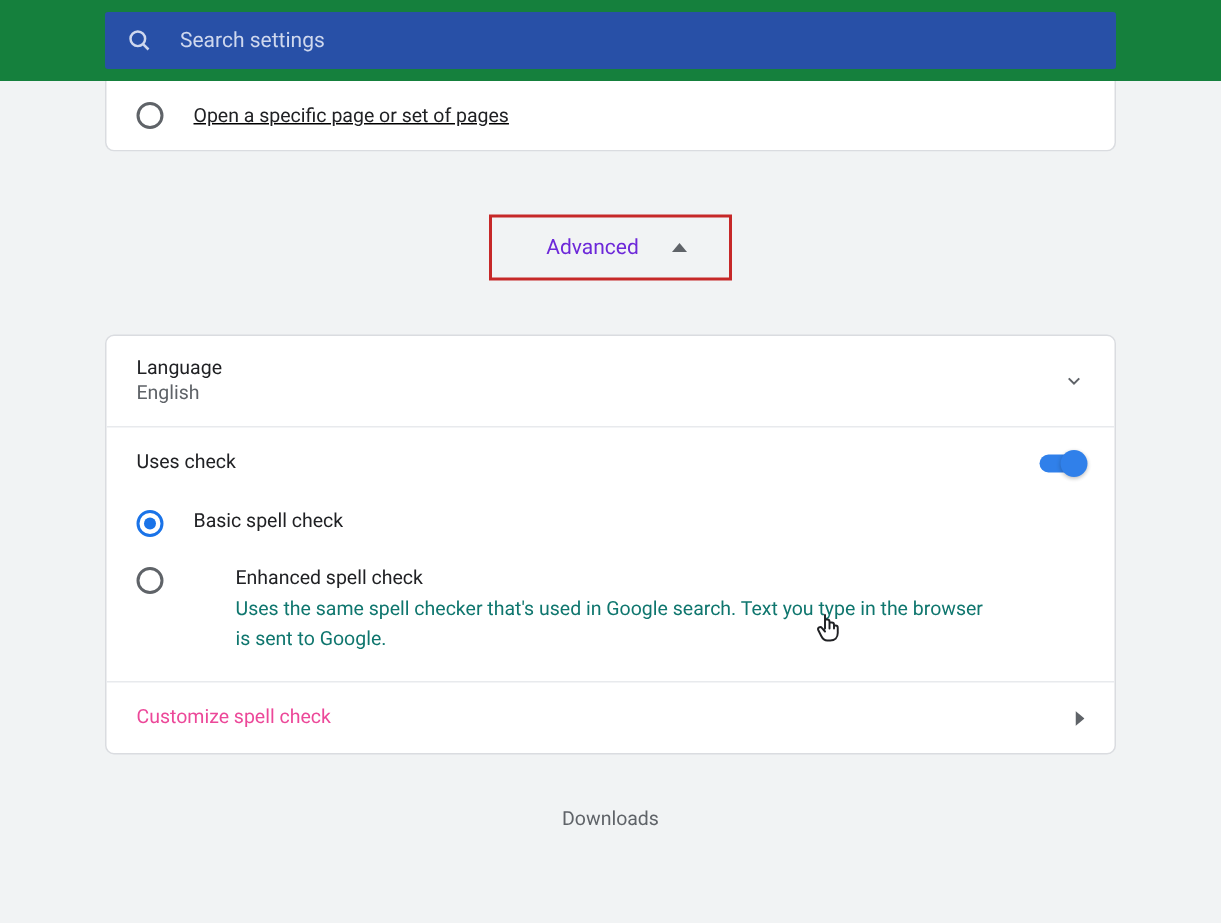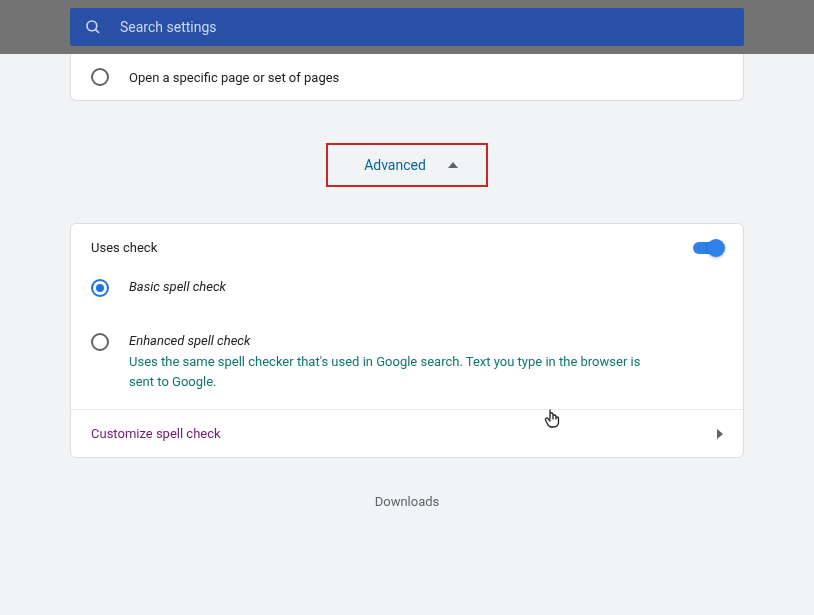--- a/index.html
+++ b/index.html
@@ -5,21 +5,21 @@
     * { box-sizing: border-box; margin: 0; padding: 0; }
     body {
       font-family: 'Segoe UI', Roboto, Arial, sans-serif;
       background: #f1f3f4;
       width: 814px;
       height: 615px;
       overflow: hidden;
       position: relative;
     }
     .header-bar {
-      background: #737373;
+      background: #15803d;
       height: 54px;
       display: flex;
       align-items: center;
       padding: 0 70px;
     }
     .search-box {
       background: #2850a7;
       height: 38px;
       flex: 1;
       display: flex;
@@ -33,21 +33,21 @@
       font-size: 14px;
       margin-left: 18px;
     }
     .content { padding: 0 70px; }
     .card {
       background: #fff;
       border: 1px solid #dadce0;
       border-radius: 6px;
       overflow: hidden;
     }
-    .startup-card { border-top: none; border-top-left-radius: 0; border-top-right-radius: 0; }
+    .startup-card { border-top: none; border-top-left-radius: 0; border-top-right-radius: 0; text-decoration: underline; }
     .row {
       display: flex;
       align-items: center;
       padding: 14px 20px;
       font-size: 13px;
       color: #202124;
     }
     .radio {
       width: 18px; height: 18px; border-radius: 50%;
       border: 2px solid #5f6368;
@@ -59,21 +59,21 @@
     .radio.selected::after {
       content: ""; width: 8px; height: 8px; border-radius: 50%; background: #1a73e8;
     }
     .advanced-wrap {
       display: flex; justify-content: center; margin: 42px 0 36px;
     }
     .advanced-btn {
       border: 2px solid #c62828;
       padding: 12px 28px 12px 36px;
       display: flex; align-items: center;
-      font-size: 14px; color: #0369a1;
+      font-size: 14px; color: #6d28d9;
       background: #f1f3f4;
       cursor: pointer;
     }
     .advanced-btn .arrow { margin-left: 22px; }
     .section-title {
       font-size: 13px; color: #5f6368; margin-bottom: 14px;
     }
     .lang-row {
       display: flex; align-items: center; justify-content: space-between;
       padding: 14px 20px; border-bottom: 1px solid #e8eaed;
@@ -94,26 +94,26 @@
       width: 18px; height: 18px; border-radius: 50%; background: #1a73e8;
       box-shadow: 0 1px 3px rgba(0,0,0,0.3);
     }
     .opt-row {
       display: flex; align-items: flex-start;
       padding: 8px 20px;
       font-size: 13px;
     }
     .opt-row .radio { margin-top: 0; }
     .opt-body { flex: 1; padding-right: 60px; }
-    .opt-title { color: #202124; font-style: italic; }
+    .opt-title { color: #202124; }
     .opt-desc { color: #0f766e; margin-top: 4px; line-height: 1.5; }
     .customize-row {
       display: flex; align-items: center; justify-content: space-between;
       padding: 16px 20px; border-top: 1px solid #e8eaed; margin-top: 10px;
-      font-size: 13px; color: #701a75;
+      font-size: 13px; color: #ec4899;
     }
     .chevron svg, .arrow svg, .tri svg { display: block; }
     .downloads-title { margin-top: 36px; text-align: center; }
     .cursor {
       position: absolute; left: 544px; top: 408px; pointer-events: none;
     }
   </style>
 </head>
 <body>
 
@@ -144,34 +144,45 @@
       <span class="arrow">
         <svg width="10" height="6" viewBox="0 0 10 6">
             <path d="M0 6 L5 0 L10 6 Z" fill="#5f6368"></path>
           </svg>
       </span>
     </div>
   </div>
 
 
   <div class="card">
+    <div class="lang-row">
+      <div>
+        <div class="lang-label">Language</div>
+        <div class="lang-value">English</div>
+      </div>
+      <span class="chevron">
+        <svg width="14" height="14" viewBox="0 0 24 24" fill="none" stroke="#5f6368" stroke-width="2.4">
+          <polyline points="6 9 12 15 18 9"></polyline>
+        </svg>
+      </span>
+    </div>
 
     <div class="spell-row">
       <span>Uses check</span>
       <span class="toggle"></span>
     </div>
 
     <div class="opt-row">
       <span class="radio selected"></span>
       <div class="opt-body">
         <div class="opt-title">Basic spell check</div>
       </div>
     </div>
 
-    <div class="opt-row" style="margin-top:20px;">
+    <div class="opt-row" style="margin-top:4px;gap:28px;">
       <span class="radio"></span>
       <div class="opt-body">
         <div class="opt-title">Enhanced spell check</div>
         <div class="opt-desc">Uses the same spell checker that's used in Google search. Text you type in the browser is sent to Google.</div>
       </div>
     </div>
 
     <div class="customize-row">
       <span>Customize spell check</span>
       <span class="tri">

